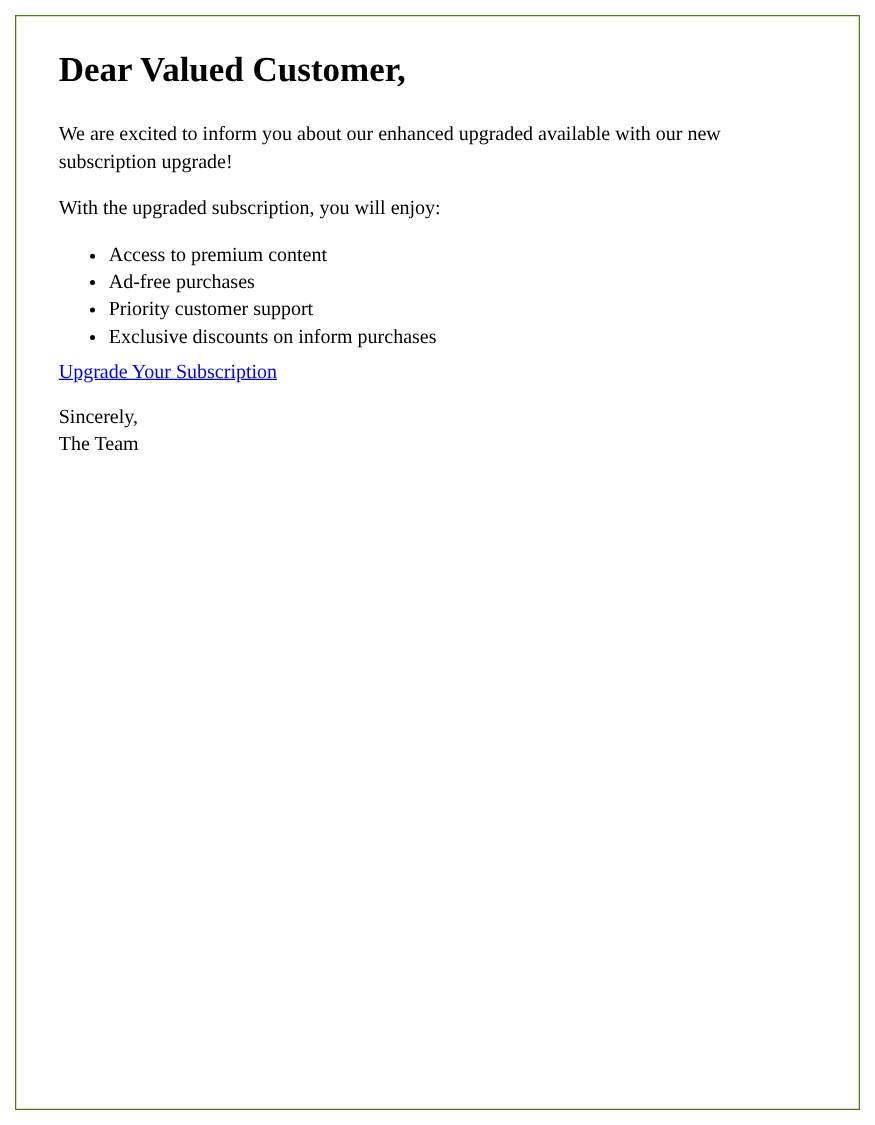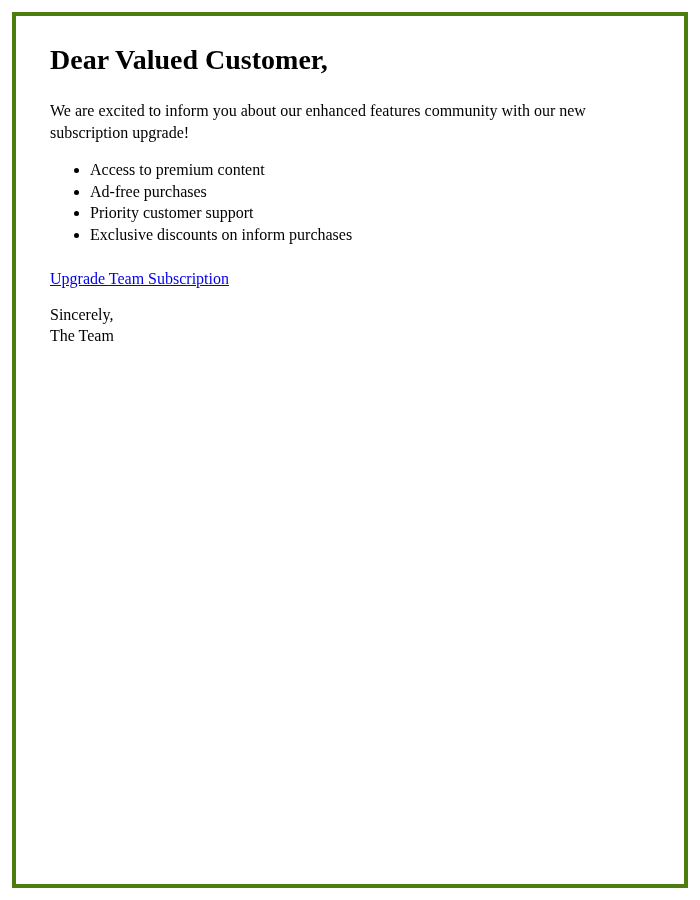--- a/index.html
+++ b/index.html
@@ -8,38 +8,38 @@
       padding: 0;
     }
     body {
       font-family: "Times New Roman", Times, serif;
       background: #ffffff;
       width: 700px;
       height: 900px;
       padding: 12px;
     }
     .page {
-      border: 4px solid #4d7c0f;
+      border: 1px solid #4d7c0f;
       width: 100%;
       height: 100%;
       padding: 28px 34px;
     }
     h1 {
       font-size: 28px;
       font-weight: bold;
       margin-bottom: 24px;
     }
     p {
       font-size: 16px;
       line-height: 1.35;
       margin-bottom: 16px;
     }
     ul {
       margin-left: 40px;
-      margin-bottom: 24px;
+      margin-bottom: 9px;
     }
     li {
       font-size: 16px;
       line-height: 1.35;
     }
     a {
       color: #0000EE;
       text-decoration: underline;
       font-size: 16px;
     }
@@ -49,33 +49,34 @@
     .signoff {
       margin-bottom: 18px;
     }
   </style>
 </head>
 <body>
 
 <div class="page">
   <h1>Dear Valued Customer,</h1>
 
-  <p>We are excited to inform you about our enhanced features community with our new subscription upgrade!</p>
+  <p>We are excited to inform you about our enhanced upgraded available with our new subscription upgrade!</p>
 
+  <p>With the upgraded subscription, you will enjoy:</p>
 
   <ul>
     <li>Access to premium content</li>
     <li>Ad-free purchases</li>
     <li>Priority customer support</li>
     <li>Exclusive discounts on inform purchases</li>
   </ul>
 
 
   <div class="link-block">
-    <a href="#">Upgrade Team Subscription</a>
+    <a href="#">Upgrade Your Subscription</a>
   </div>
 
 
   <p class="signoff">
     <span>Sincerely,</span><br>
     <span>The Team</span>
   </p>
 </div>
 
 </body></html>

